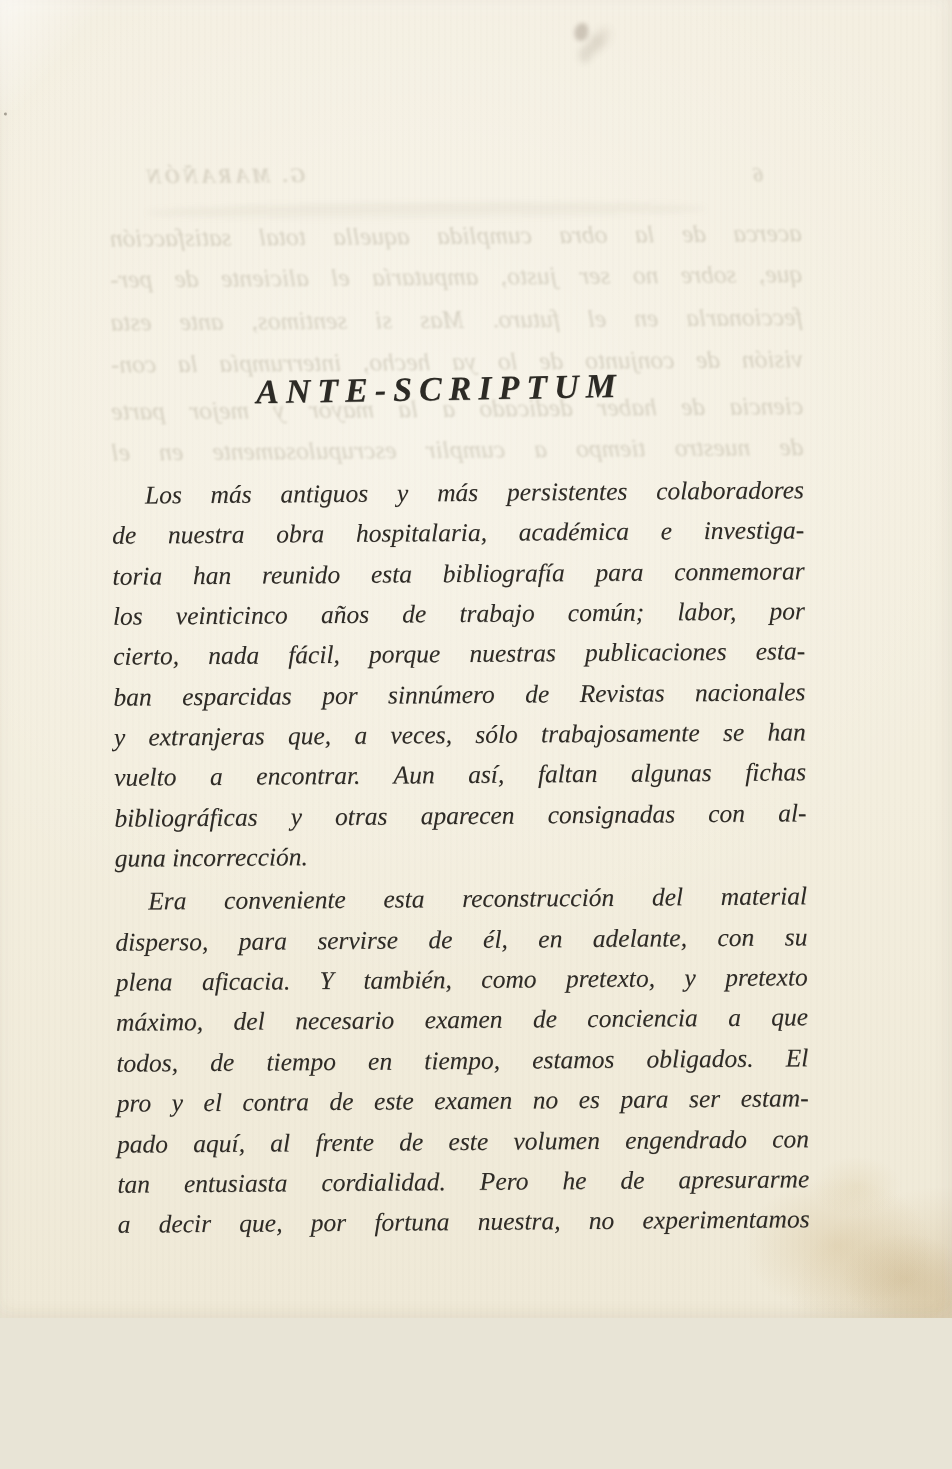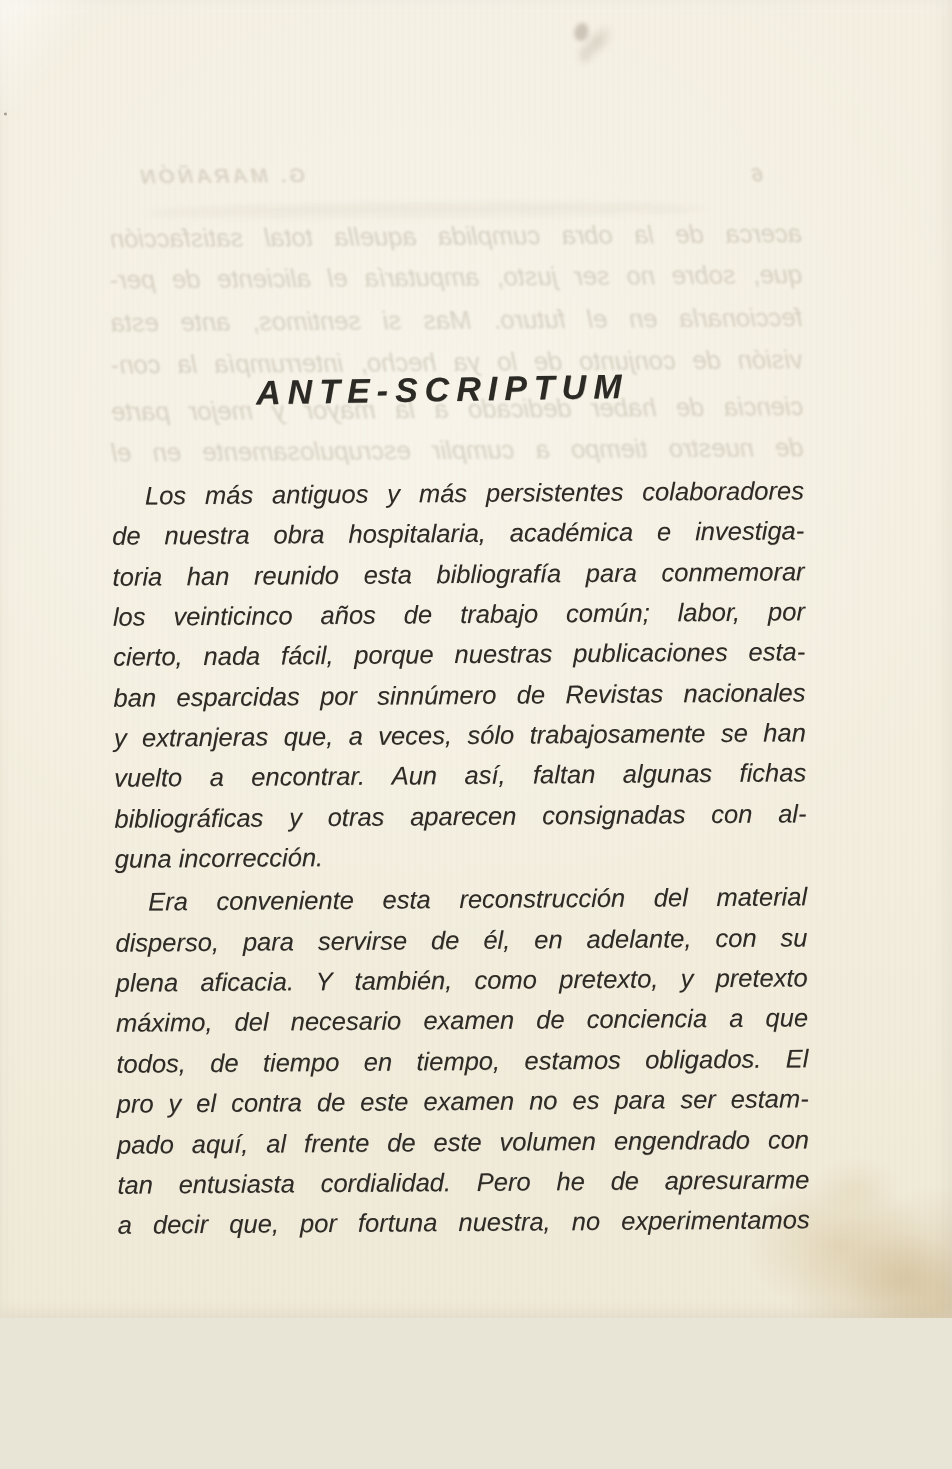--- a/index.html
+++ b/index.html
@@ -1,21 +1,21 @@
 <!DOCTYPE html>
 <html><head>
 <meta charset="utf-8">
 <style>
   html, body { margin: 0; padding: 0; background: #e8e4d6; }
   .page {
     position: relative;
     width: 952px;
     height: 1318px;
     overflow: hidden;
-    font-family: Liberation Sans, sans-serif;
+    font-family: Liberation Serif, serif;
     background:
       radial-gradient(90% 60% at 45% 32%, rgba(255,255,255,0.32), rgba(255,255,255,0) 72%),
       radial-gradient(130px 95px at 88% 94.5%, rgba(200,172,118,0.30), rgba(200,172,118,0) 72%),
       radial-gradient(230px 170px at 100% 99%, rgba(185,152,92,0.34), rgba(185,152,92,0) 70%),
       radial-gradient(90px 65px at 95% 97%, rgba(168,134,76,0.20), rgba(168,134,76,0) 70%),
       radial-gradient(60px 40px at 90% 90%, rgba(205,182,130,0.18), rgba(205,182,130,0) 75%),
       repeating-linear-gradient(90deg, rgba(118,108,86,0.015) 0 2px, rgba(255,255,255,0) 2px 6px),
       linear-gradient(#f4efe1 0%, #f3eede 60%, #efe9d7 100%);
     box-shadow:
       inset 0 -6px 16px rgba(92,76,48,0.05),

